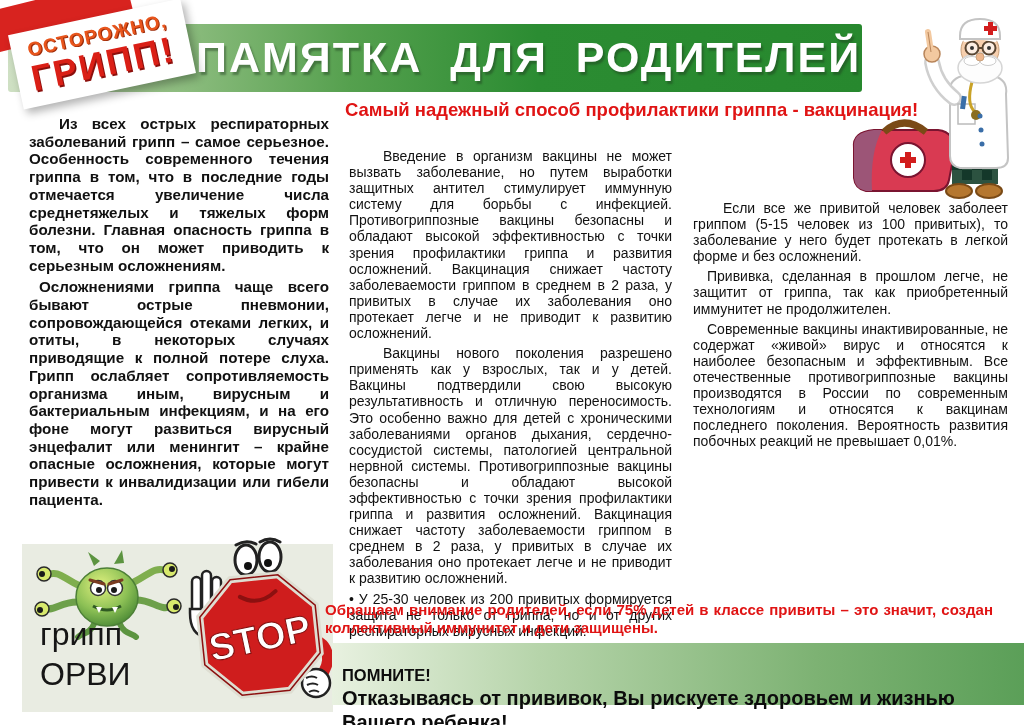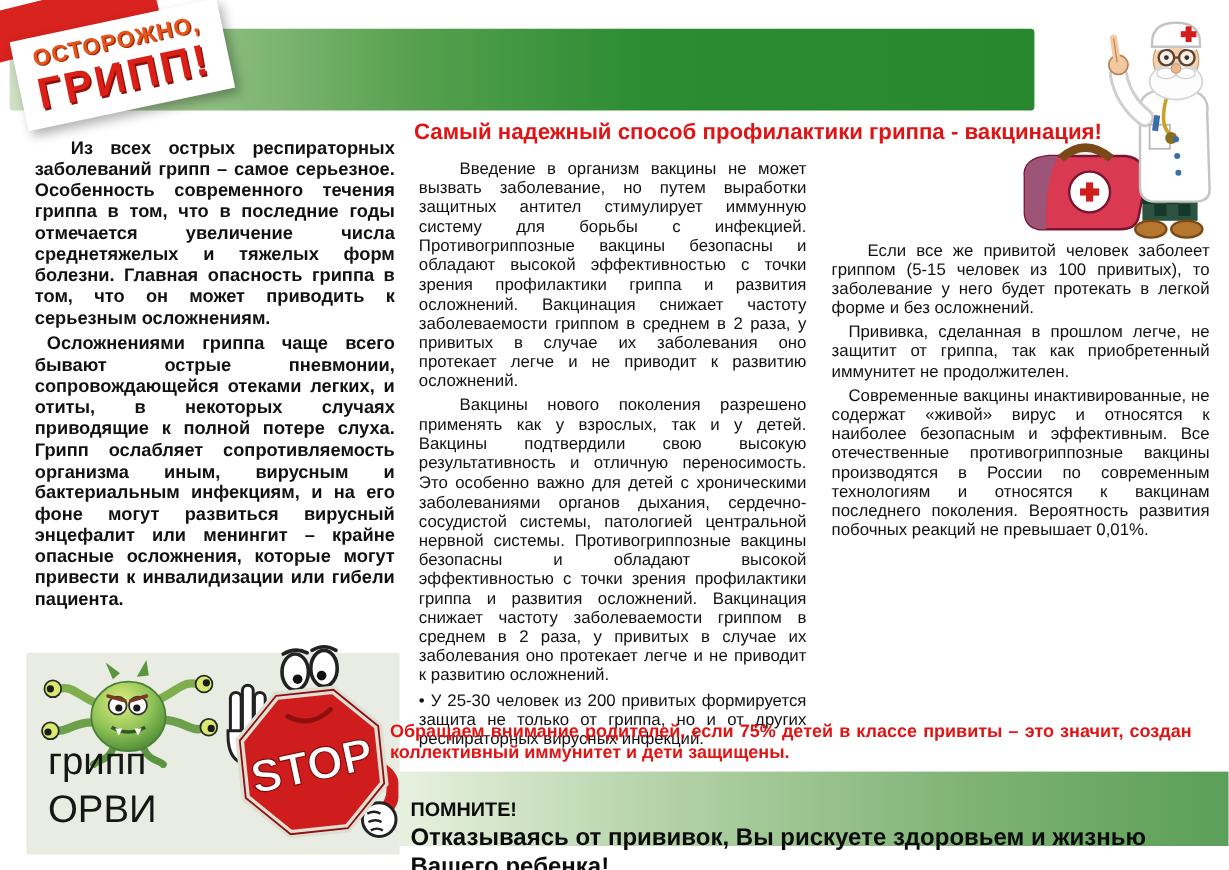--- a/index.html
+++ b/index.html
@@ -23,21 +23,21 @@
   .doctor{position:absolute;left:842px;top:12px;width:175px;height:190px;z-index:4;}
 
   
   .red-heading{position:absolute;left:345px;top:99px;width:566px;font-size:18.5px;font-weight:bold;
                color:#e01414;white-space:nowrap;}
   .col{position:absolute;text-align:justify;}
   .col p{margin:4px;}
   .col-left{left:25px;top:111px;width:308px;font-size:15.2px;line-height:17.7px;font-weight:bold;}
   .col-left p.ind{text-indent:30px;}
   .col-left p.ind-sm{text-indent:10px;}
-  .col-mid{left:345px;top:128px;width:331px;font-size:14px;line-height:16.1px;}
+  .col-mid{left:345px;top:144px;width:331px;font-size:14px;line-height:16.1px;}
   .col-mid p.ind{text-indent:34px;}
   .col-right{left:689px;top:196px;width:323px;font-size:14px;line-height:16.1px;}
   .col-right p.ind{text-indent:30px;}
   .col-right p.ind-sm{text-indent:14px;}
 
   
   .sticker-box{position:absolute;left:22px;top:544px;width:311px;height:168px;background:#e9ece2;}
   .virus{position:absolute;left:30px;top:548px;width:155px;height:92px;}
   .virus-label{position:absolute;left:40px;top:614px;font-size:32px;line-height:40px;color:#161616;}
   .stop{position:absolute;left:186px;top:531px;width:150px;height:181px;}
@@ -50,20 +50,21 @@
             padding:21px 0 0 10px;box-sizing:border-box;}
   .remember .r1{font-size:16.5px;font-weight:bold;color:#0c0c0c;line-height:22px;}
   .remember .r2{font-size:20px;font-weight:bold;color:#0c0c0c;line-height:24px;}
 </style>
 </head>
 <body>
 
 <div class="page">
 
   <div class="banner"></div>
+  <div class="title">ПАМЯТКА ДЛЯ РОДИТЕЛЕЙ</div>
   <div class="badge-back"></div>
   <div class="badge">
     <div class="l1">ОСТОРОЖНО,</div>
     <div class="l2">ГРИПП!</div>
   </div>
 
   <svg class="doctor" viewBox="0 0 175 190">
 
     <path d="M12,136 Q10,120 32,118 L96,118 Q114,120 112,142 L107,168 Q105,179 92,179 L24,179 Q13,177 12,166 Z" fill="#d93a52" stroke="#7a1430" stroke-width="2"></path>
     <path d="M12,136 Q10,120 32,118 L40,118 Q28,140 30,179 L24,179 Q13,177 12,166 Z" fill="#9c5577"></path>

